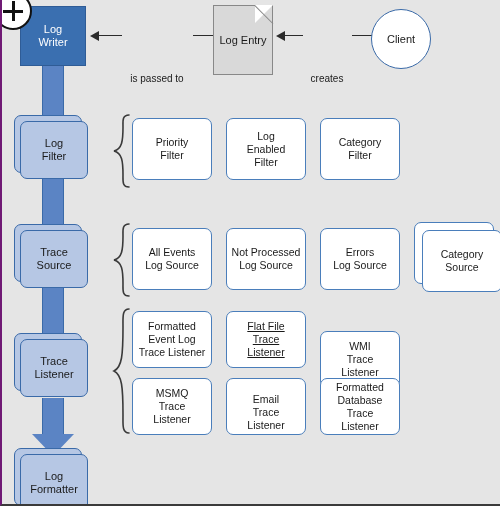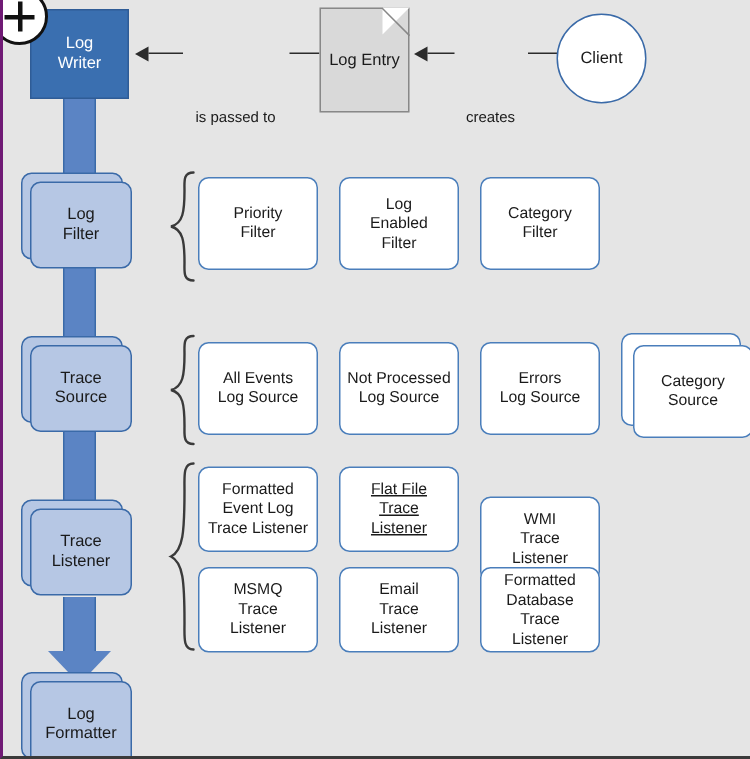--- a/index.html
+++ b/index.html
@@ -297,21 +297,21 @@
     </div>
   </div>
 
   <div class="abs box" style="left:130px; top:378px; width:80px; height:57px;">
     <div>
       <div>MSMQ</div>
       <div>Trace</div>
       <div>Listener</div>
     </div>
   </div>
-  <div class="abs box" style="left:224px; top:378px; width:80px; height:57px;">
+  <div class="abs box" style="left:224px; top:378px; width:80px; height:57px;align-items:flex-end;">
     <div>
       <div>Email</div>
       <div>Trace</div>
       <div>Listener</div>
     </div>
   </div>
   <div class="abs box" style="left:318px; top:378px; width:80px; height:57px;">
     <div>
       <div>Formatted</div>
       <div>Database Trace</div>

